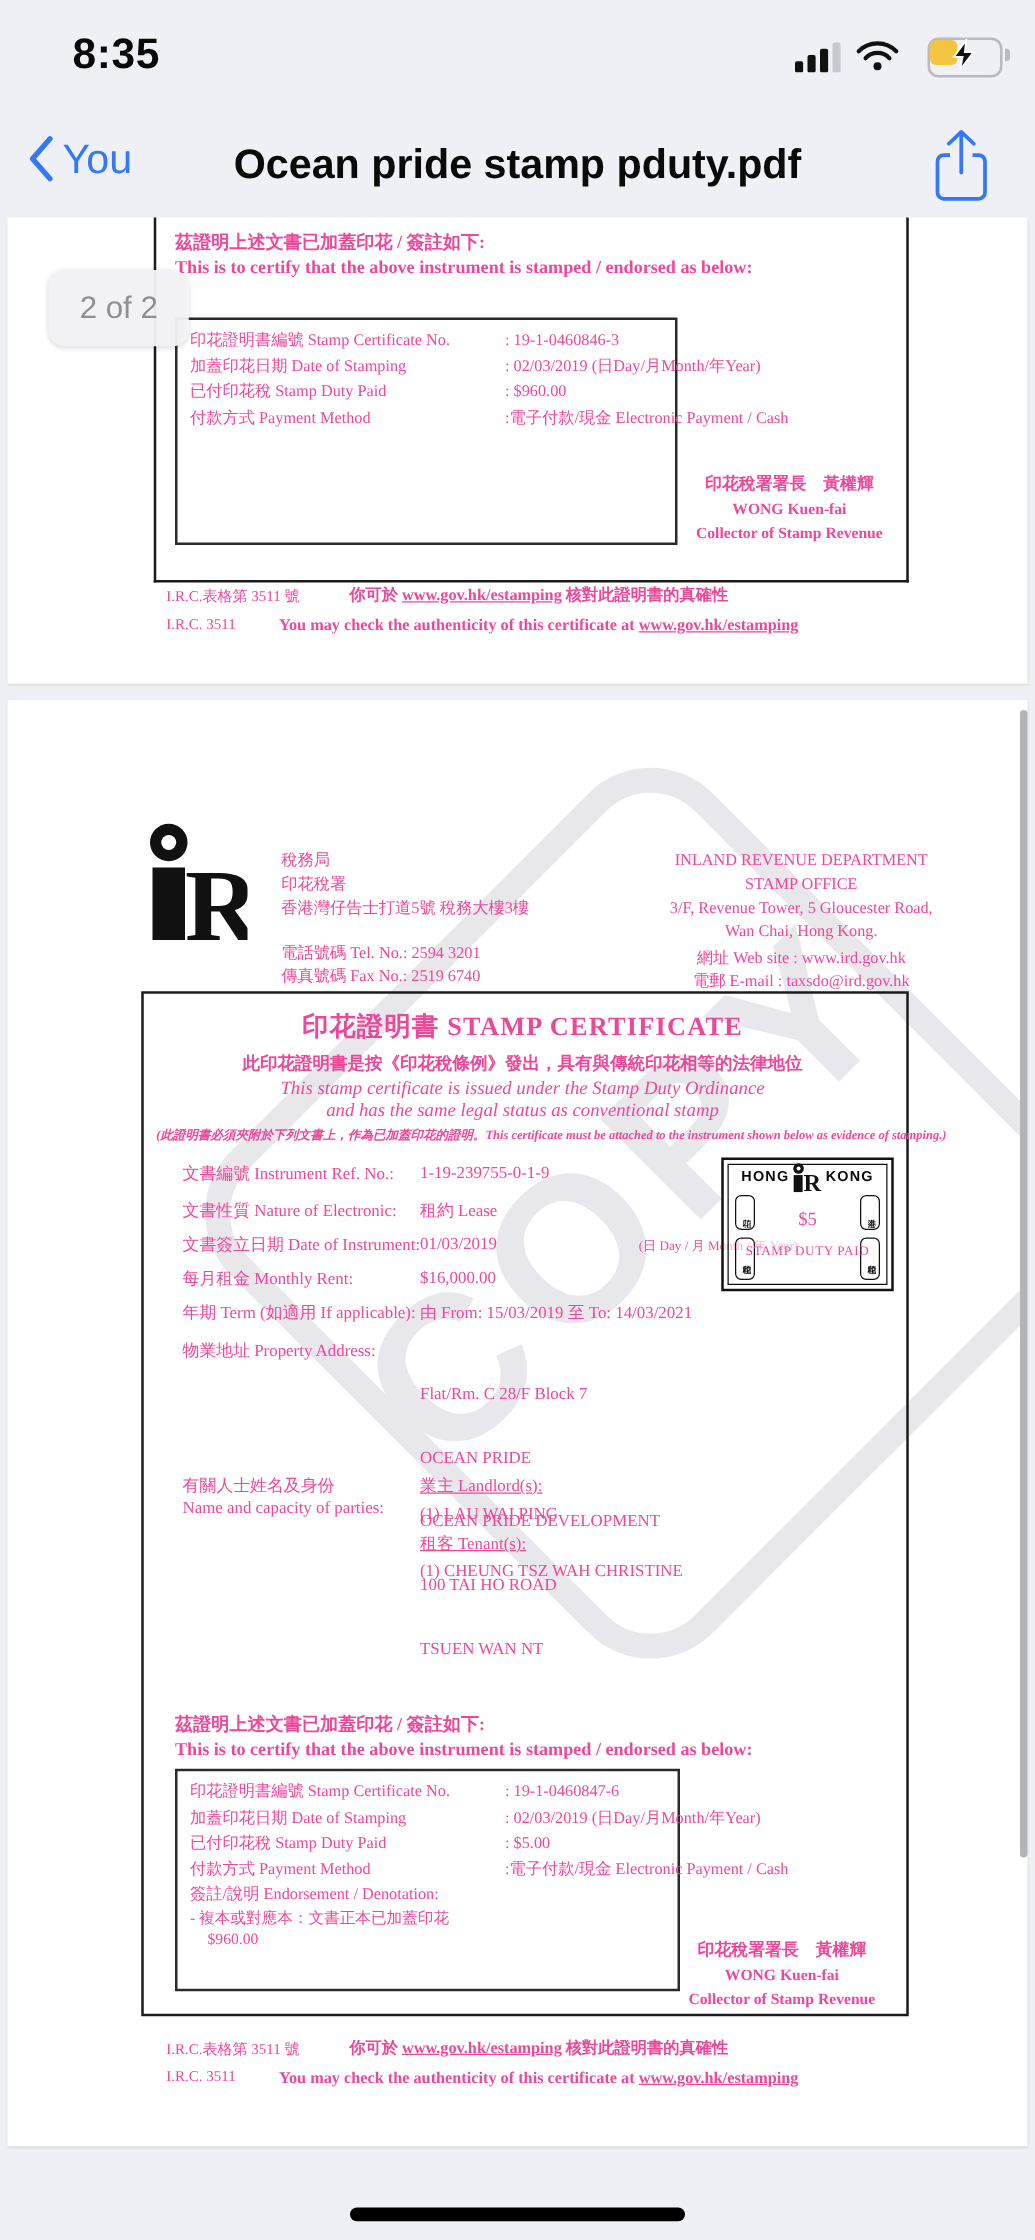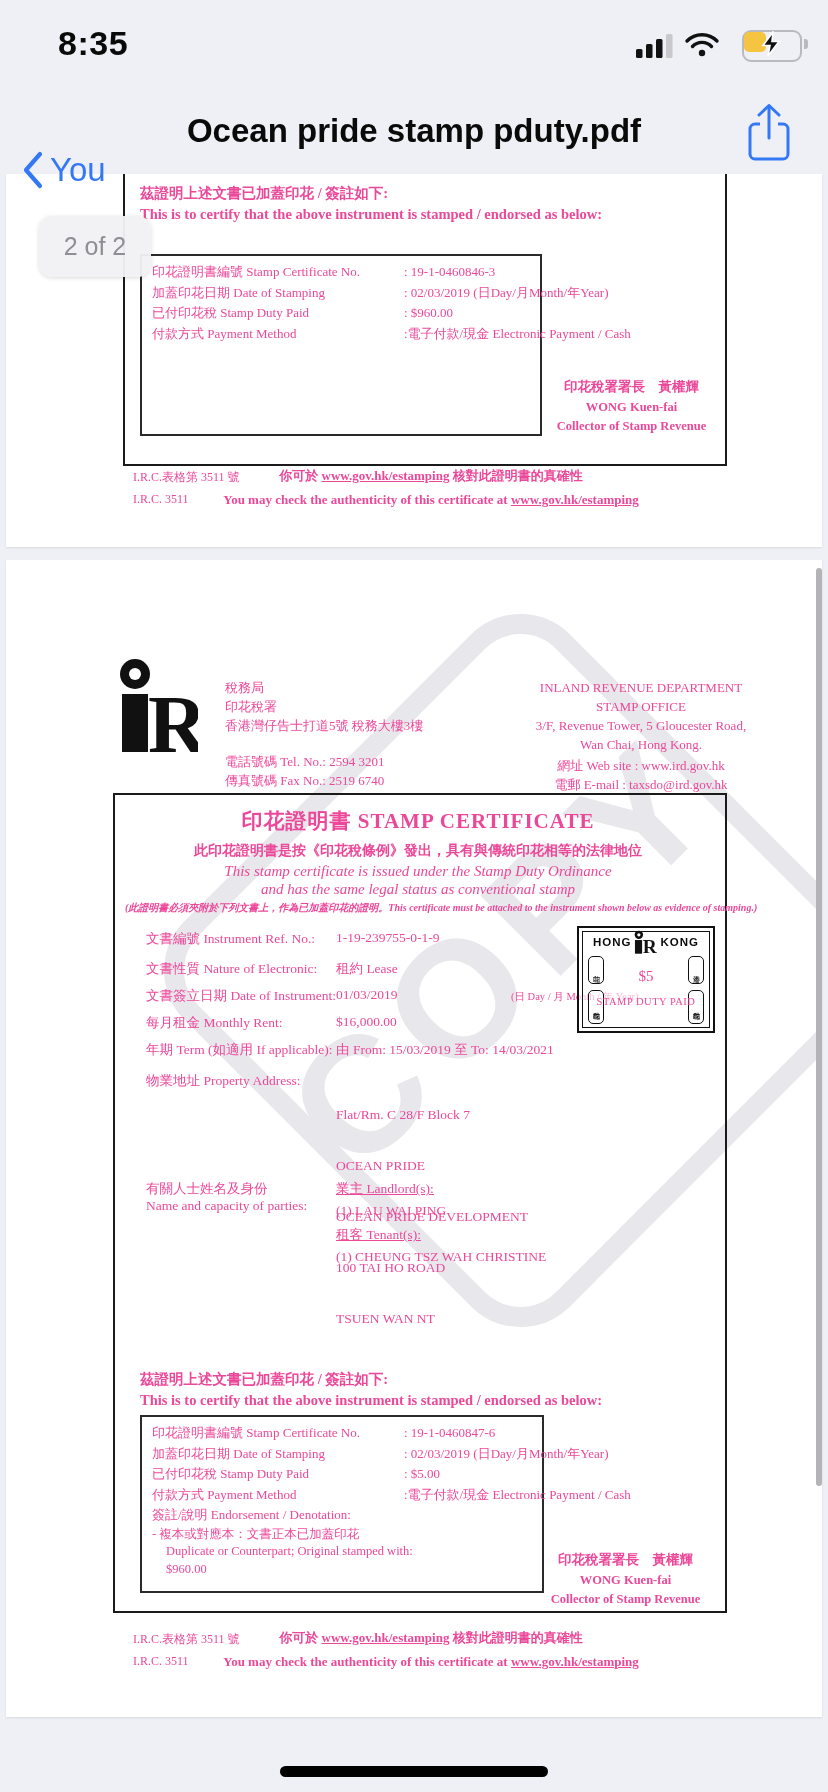--- a/index.html
+++ b/index.html
@@ -5,21 +5,21 @@
   html,body{margin:0;padding:0;background:#dfe1e8;}
   .screen{position:relative;width:828px;height:1792px;background:#eff0f5;overflow:hidden;
           font-family:"Liberation Sans",sans-serif;color:#0a0a0a;}
   .abs{position:absolute;white-space:nowrap;z-index:2;}
   .serif{font-family:"Liberation Serif",serif;color:#ec4899;}
   .b{font-weight:normal;}
   .u{text-decoration:underline;}
   
   .time{left:58px;top:24px;font-size:34px;font-weight:600;letter-spacing:.5px;}
   
-  .back-wrap{left:22px;top:108px;display:flex;align-items:center;gap:6px;cursor:pointer;margin-top:43px;}
+  .back-wrap{left:22px;top:108px;display:flex;align-items:center;gap:6px;cursor:pointer;}
   .back-label{font-size:33px;color:#3478F6;}
   .nav-title{left:0;right:0;top:112px;text-align:center;font-size:33px;font-weight:700;color:#0a0a0a;}
   
   .badge{left:39px;top:216px;width:112px;height:61px;background:rgba(241,241,244,.96);
          border-radius:13px;box-shadow:0 1px 4px rgba(0,0,0,.15);z-index:6;
          display:flex;align-items:center;justify-content:center;
          font-size:25px;color:#8e8e93;}
   
   .card{position:absolute;left:6px;width:816px;background:#fff;overflow:hidden;
         box-shadow:0 1px 2px rgba(0,0,0,.10);}
@@ -267,21 +267,20 @@
         <span>: $5.00</span>
       </div>
       <div class="erow">
         <span class="lbl">付款方式 Payment Method</span>
         <span>:電子付款/現金 Electronic Payment / Cash</span>
       </div>
       <div class="erow">
         <span>簽註/說明 Endorsement / Denotation:</span>
       </div>
       <div class="den">-   複本或對應本：文書正本已加蓋印花</div>
-      <div class="den" style="padding-left:14px;">Duplicate or  Counterpart; Original stamped with:</div>
       <div class="den" style="padding-left:14px;">$960.00</div>
     </div>
 
     <div class="abs serif sig" style="left:522px;top:990px;">
       <div class="zh">印花稅署署長　黃權輝</div>
       <div>WONG Kuen-fai</div>
       <div>Collector of Stamp Revenue</div>
     </div>
 
     <div class="abs serif fleft" style="left:127px;top:1068px;">

